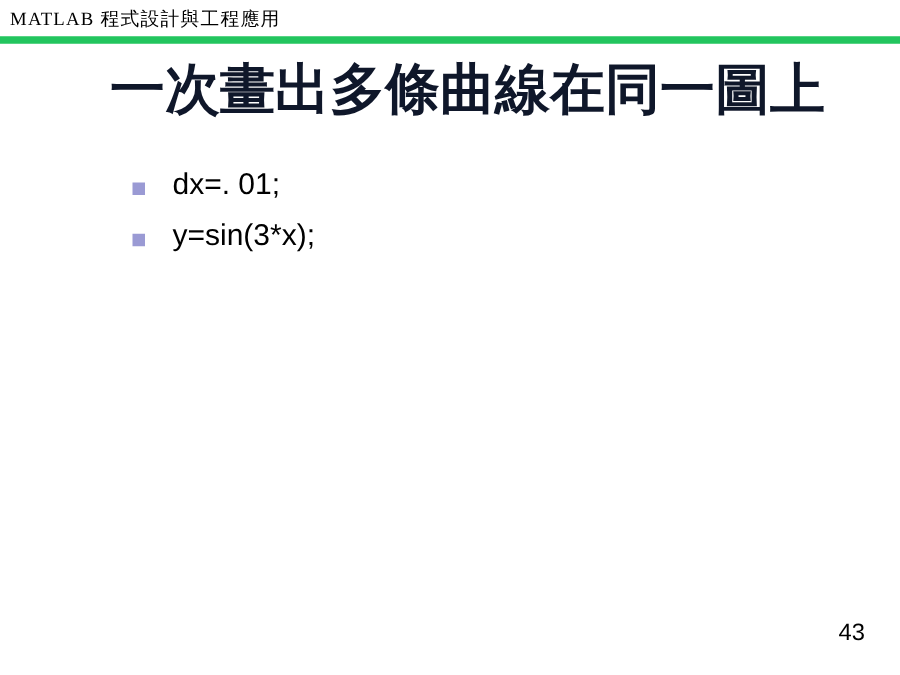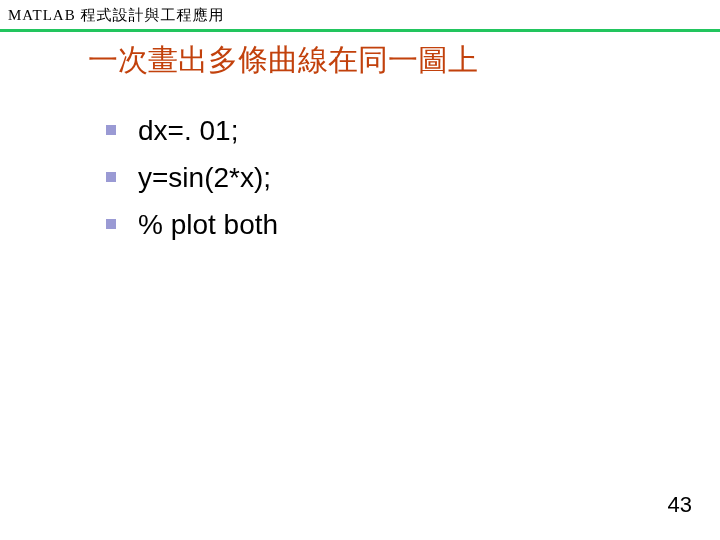--- a/index.html
+++ b/index.html
@@ -10,75 +10,74 @@
     background: #ffffff;
     font-family: Arial, "Microsoft JhengHei", "PMingLiU", sans-serif;
     position: relative;
     overflow: hidden;
   }
   .header-bar {
     font-family: "PMingLiU", "Microsoft JhengHei", serif;
     font-size: 15px;
     color: #000;
     padding: 6px 0 4px 8px;
-    border-bottom: 3px solid #22c55e;
+    border-bottom: 6px solid #22c55e;
     letter-spacing: 1px;
   }
   .content {
     padding: 8px 0 0 88px;
   }
   .title {
     font-family: "Microsoft JhengHei", "PMingLiU", Arial, sans-serif;
-    font-size: 30px;
-    font-weight: normal;
-    color: #c2410c;
+    font-size: 44px;
+    font-weight: bold;
+    color: #0f172a;
     line-height: 1.3;
     margin: 0 0 28px 0;
   }
   .bullet-list {
     list-style: none;
     padding: 0;
     margin: 0 0 0 14px;
   }
   .bullet-list li {
     position: relative;
-    font-size: 28px;
+    font-size: 24px;
     color: #000;
     line-height: 1.68;
     padding-left: 36px;
     font-family: Verdana, Arial, sans-serif;
   }
   .bullet-list li::before {
     content: "";
     position: absolute;
     left: 4px;
     top: 18px;
     width: 10px;
     height: 10px;
     background: #9a9ad4;
   }
   .page-num {
     position: absolute;
     right: 28px;
     bottom: 22px;
-    font-size: 22px;
+    font-size: 19px;
     color: #000;
     font-family: Arial, sans-serif;
   }
 </style>
 </head>
 <body>
 
 <div class="header-bar">MATLAB 程式設計與工程應用</div>
 
 <div class="content">
   <h1 class="title">
     <span>一次畫出多條曲線在同一圖上</span><br>
   </h1>
 
   <ul class="bullet-list">
     <li>dx=. 01;</li>
-    <li>y=sin(2*x);</li>
-    <li>% plot both</li>
+    <li>y=sin(3*x);</li>
   </ul>
 </div>
 
 <div class="page-num">43</div>
 
 </body></html>

